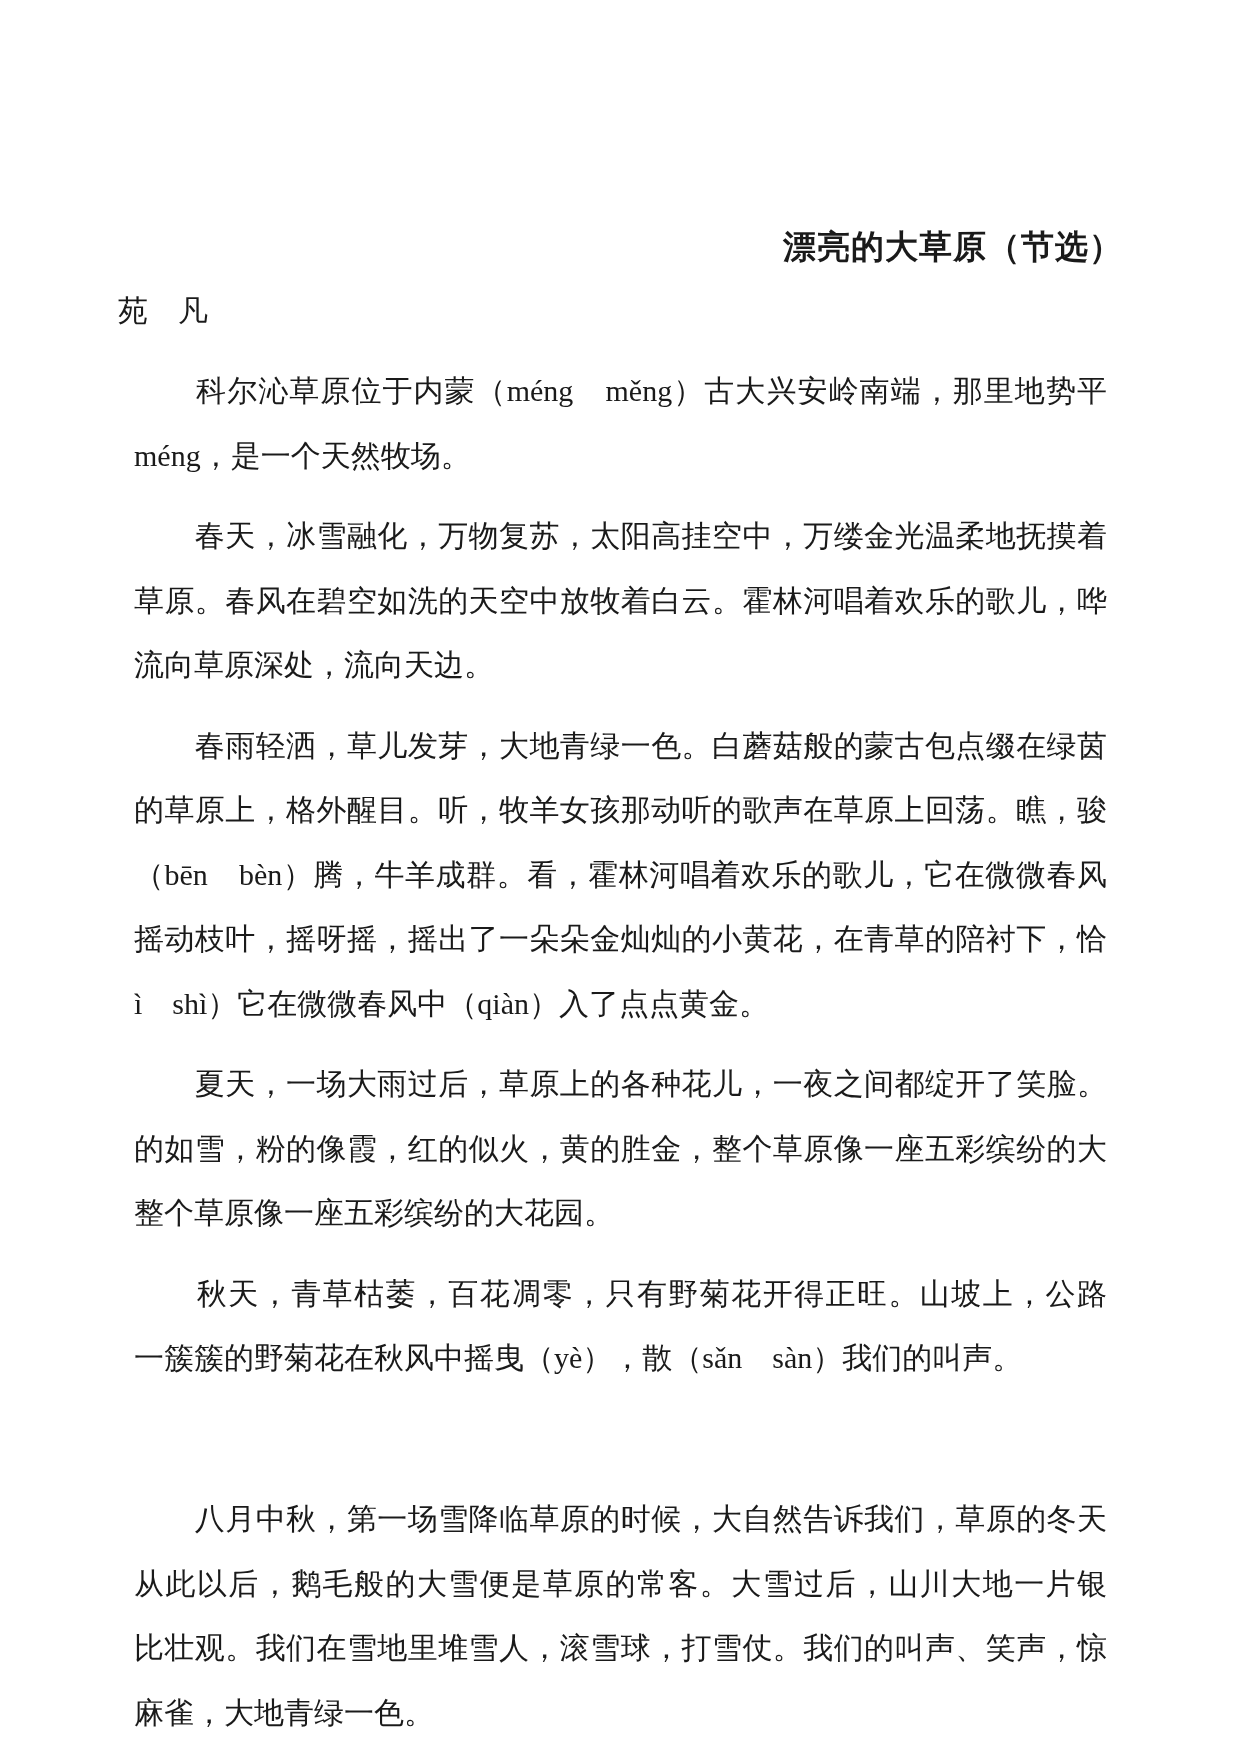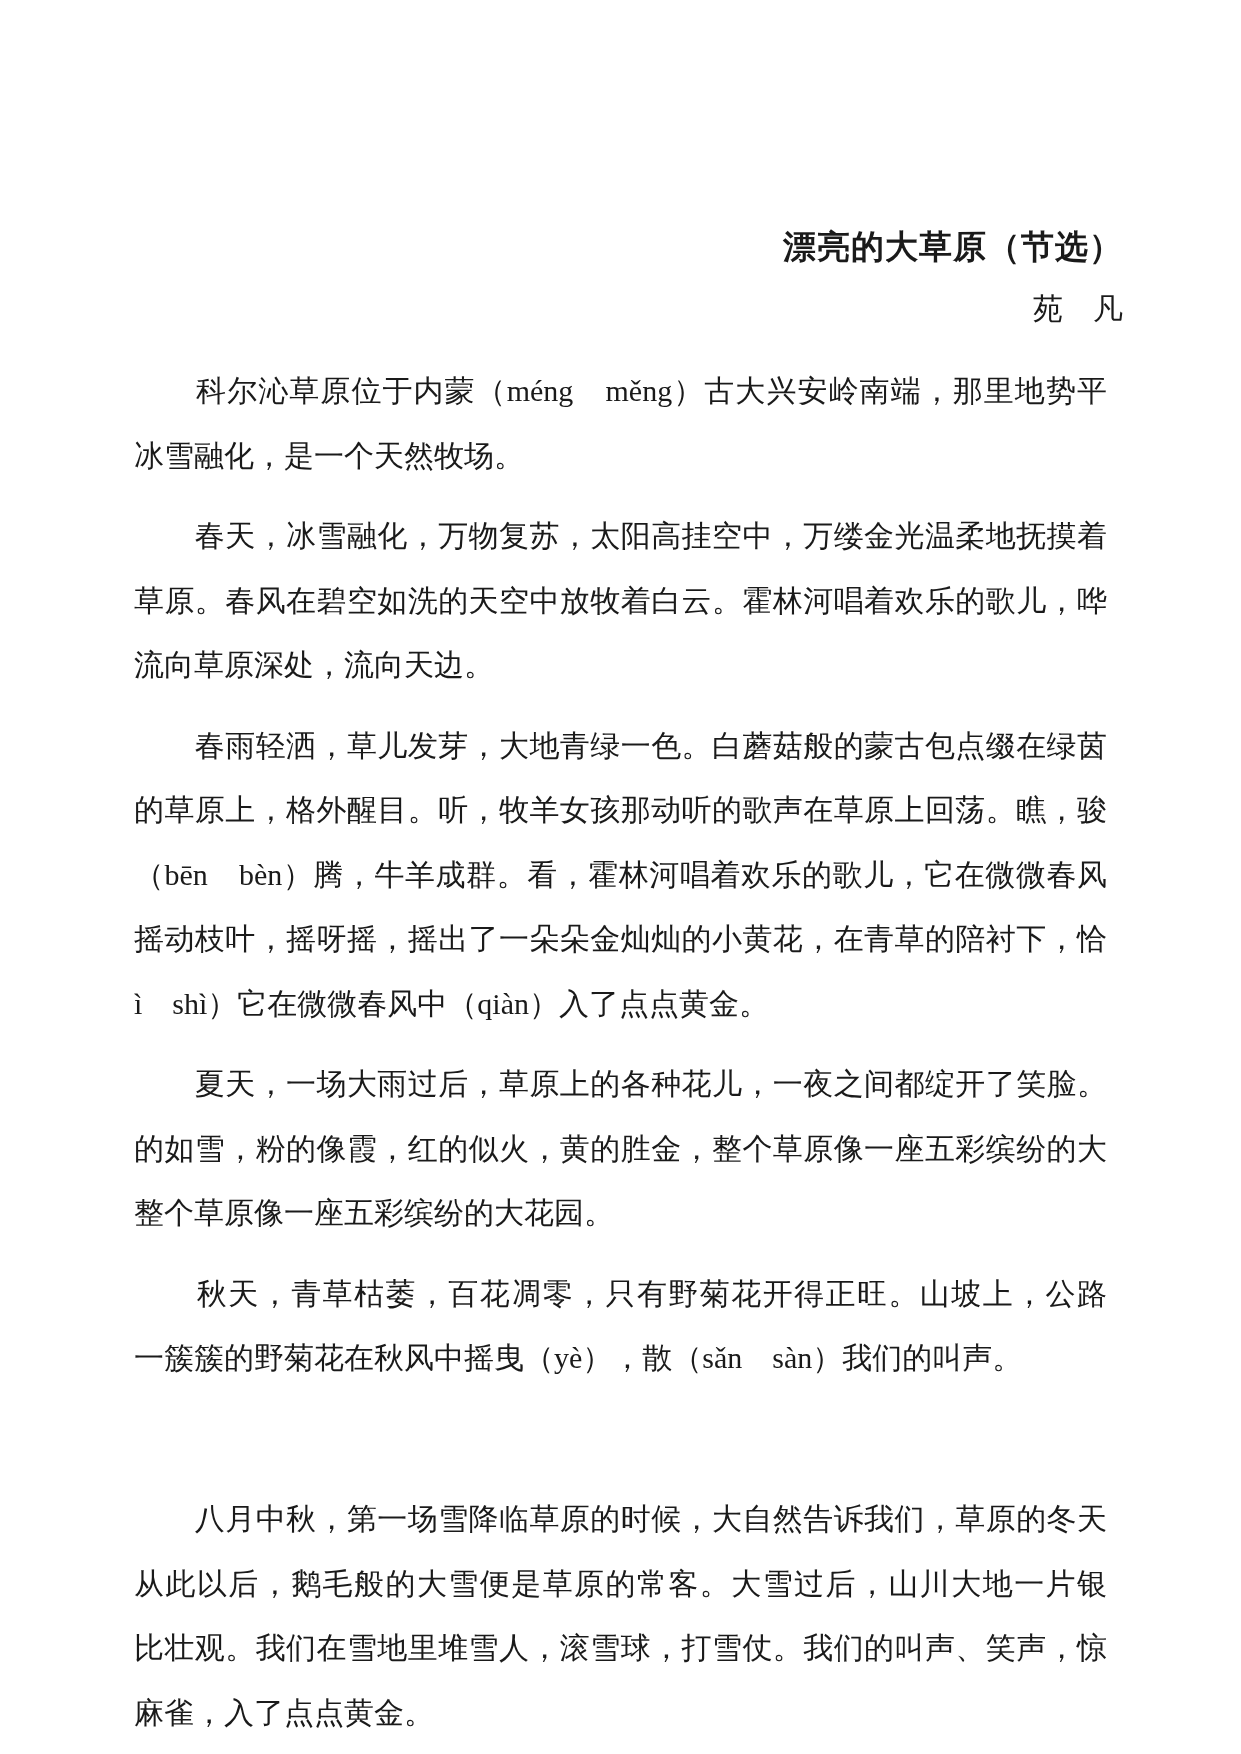--- a/index.html
+++ b/index.html
@@ -30,23 +30,22 @@
     font-size: 33px;
     font-weight: bold;
     text-align: right;
     letter-spacing: 1px;
     white-space: nowrap;
   }
   .author {
     height: 64px;
     line-height: 64px;
     font-size: 30px;
-    text-align: right;
+    text-align: left;
     white-space: nowrap;
-    font-family: Liberation Mono, monospace;
   }
   .paragraph {
     margin: 16px;
     padding: 0;
   }
   .line {
     height: 64.5px;
     line-height: 64.5px;
     font-size: 30px;
     overflow: hidden;
@@ -60,21 +59,21 @@
 </head>
 <body>
 
 <div class="page">
   <div class="content">
     <h1 class="title">漂亮的大草原（节选）</h1>
     <div class="author">苑　凡</div>
     <div class="body-text">
         <div class="paragraph">
           <div class="line fill">　　科尔沁草原位于内蒙（méng　měng）古大兴安岭南端，那里地势平坦，</div>
-          <div class="line">冰雪融化，是一个天然牧场。</div>
+          <div class="line">méng，是一个天然牧场。</div>
         </div>
         <div class="paragraph">
           <div class="line fill">　　春天，冰雪融化，万物复苏，太阳高挂空中，万缕金光温柔地抚摸着群山、</div>
           <div class="line fill">草原。春风在碧空如洗的天空中放牧着白云。霍林河唱着欢乐的歌儿，哗哗地</div>
           <div class="line">流向草原深处，流向天边。</div>
         </div>
         <div class="paragraph">
           <div class="line fill">　　春雨轻洒，草儿发芽，大地青绿一色。白蘑菇般的蒙古包点缀在绿茵如毯</div>
           <div class="line fill">的草原上，格外醒目。听，牧羊女孩那动听的歌声在草原上回荡。瞧，骏马奔</div>
           <div class="line fill">（bēn　bèn）腾，牛羊成群。看，霍林河唱着欢乐的歌儿，它在微微春风中</div>
@@ -90,17 +89,17 @@
           <div class="line fill">　　秋天，青草枯萎，百花凋零，只有野菊花开得正旺。山坡上，公路旁，那</div>
           <div class="line">一簇簇的野菊花在秋风中摇曳（yè），散（sǎn　sàn）我们的叫声。</div>
         </div>
         <div class="paragraph">
           <div class="line"></div>
         </div>
         <div class="paragraph">
           <div class="line fill">　　八月中秋，第一场雪降临草原的时候，大自然告诉我们，草原的冬天来了。</div>
           <div class="line fill">从此以后，鹅毛般的大雪便是草原的常客。大雪过后，山川大地一片银白，无</div>
           <div class="line fill">比壮观。我们在雪地里堆雪人，滚雪球，打雪仗。我们的叫声、笑声，惊飞了</div>
-          <div class="line">麻雀，入了点点黄金。</div>
+          <div class="line">麻雀，大地青绿一色。</div>
         </div>
       </div>
   </div>
 </div>
 
 </body></html>

